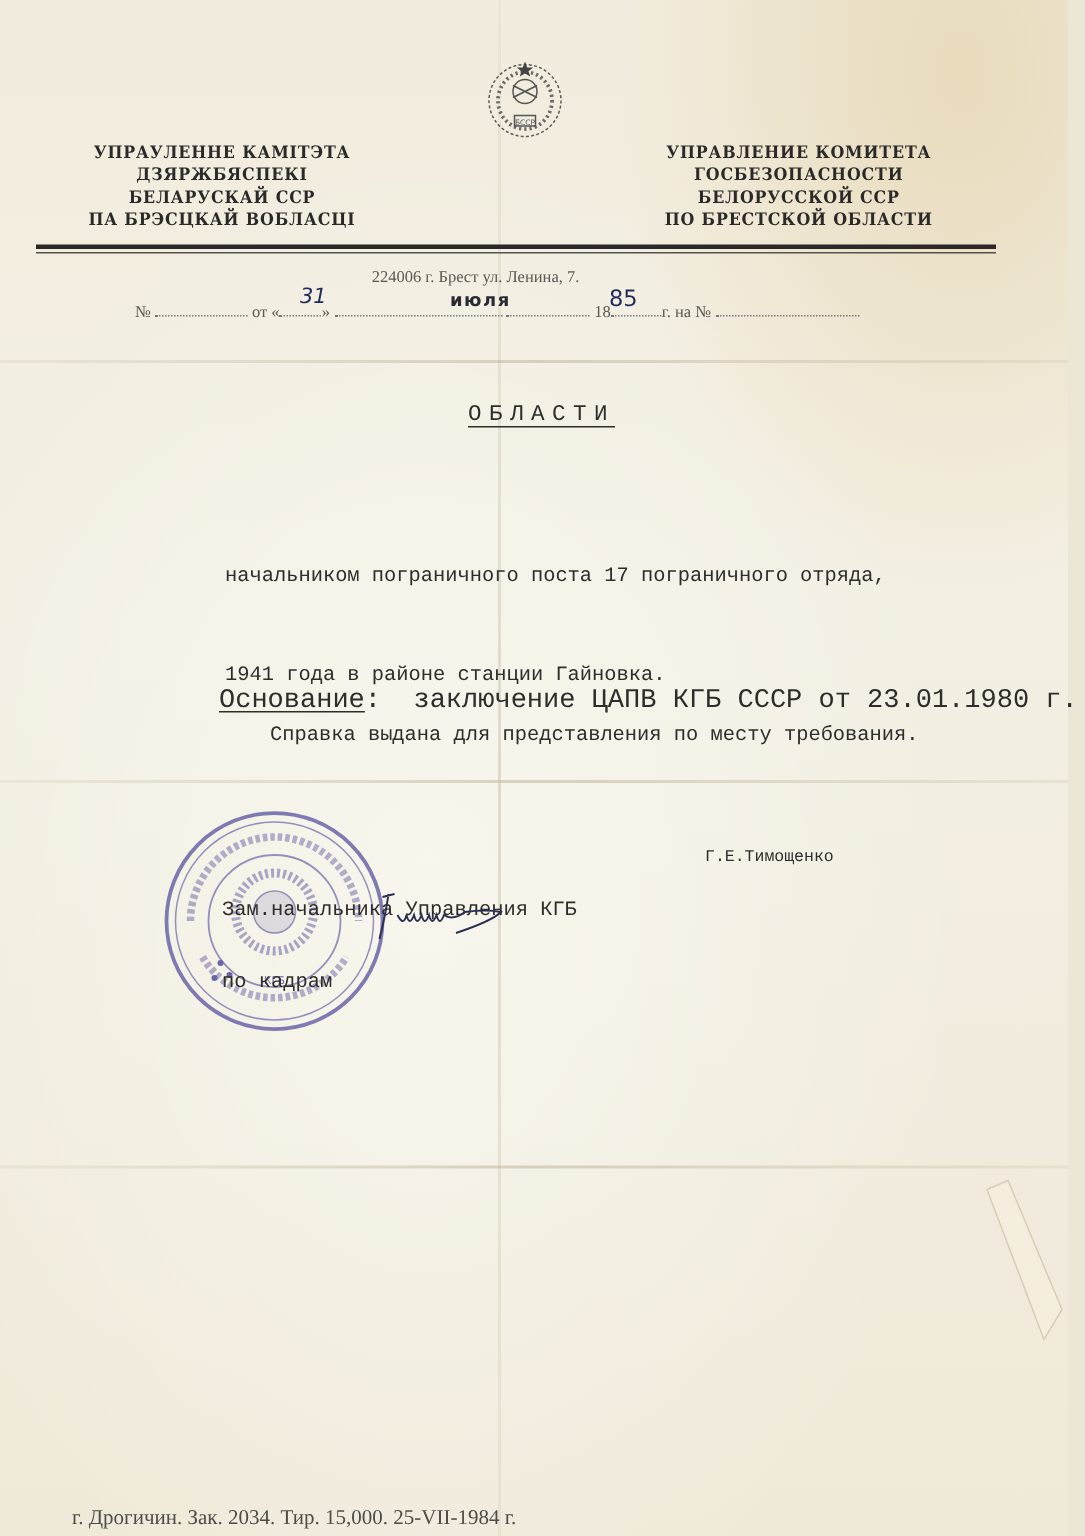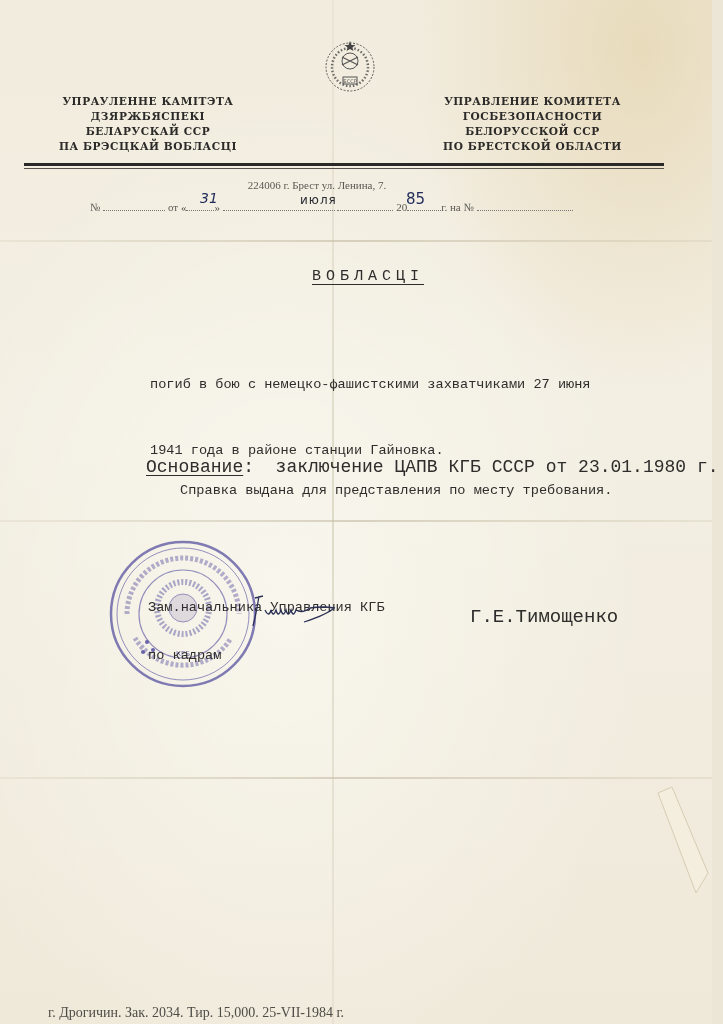--- a/index.html
+++ b/index.html
@@ -53,21 +53,21 @@
     position:absolute; left:150px; top:330px; width:560px;
     font-size:13.6px; line-height:22px; white-space:pre;
   }
   .basis { position:absolute; left:146px; top:457px; font-size:18px; white-space:pre;text-align:center; }
   .basis u { text-underline-offset:3px; }
   .issued { position:absolute; left:180px; top:483px; font-size:13.6px; white-space:pre; }
   .stamp {
     position:absolute; left:107px; top:538px; width:152px; height:152px;
   }
   .signer-title { position:absolute; left:148px; top:568px; font-size:13.6px; line-height:16px; white-space:pre; }
-  .signer-name { position:absolute; left:470px; top:606px; font-size:19px; }
+  .signer-name { position:absolute; left:470px; top:566px; font-size:11px; }
   .signature { position:absolute; left:245px; top:590px; width:130px; height:40px; }
   .footer {
     position:absolute; left:48px; top:1005px; font-family:"Liberation Serif", serif;
     font-size:14px; color:#4e4c47;
   }
   .tear { position:absolute; left:650px; top:785px; width:60px; height:110px; }
 </style>
 </head>
 <body>
 
@@ -105,31 +105,31 @@
 <div class="rule-thin"></div>
 
 <div class="address">224006 г. Брест ул. Ленина, 7.</div>
 
 <div class="refline">
   <span>№</span>
   <span class="dots" style="width:62px"></span>
   <span>от «</span><span class="dots" style="width:28px"></span><span>»</span>
   <span class="dots" style="width:112px"></span>
   <span class="dots" style="width:56px"></span>
-  <span>20</span><span class="dots" style="width:34px"></span><span>г. на №</span>
+  <span>18</span><span class="dots" style="width:34px"></span><span>г. на №</span>
   <span class="dots" style="width:96px"></span>
 </div>
 <span class="hand" style="left:200px;top:190px;font-size:14px">31</span>
-<span class="hand" style="left:300px;top:193px;font-size:12px;font-style:normal;font-weight:normal;letter-spacing:1px;color:#2a2a33">июля</span>
+<span class="hand" style="left:300px;top:193px;font-size:12px;font-style:normal;font-weight:bold;letter-spacing:1px;color:#2a2a33">июля</span>
 <span class="hand" style="left:406px;top:190px;font-size:15px;font-style:normal">85</span>
 
-<div class="type title">ВОБЛАСЦІ</div>
+<div class="type title">ОБЛАСТИ</div>
 
 <div class="type body">
-  <div>погиб в бою с немецко-фашистскими захватчиками 27 июня</div>
+  <div>начальником пограничного поста 17 пограничного отряда,</div>
   <div>1941 года в районе станции Гайновка.</div>
 </div>
 
 <div class="type basis"><u>Основание</u><span>:  заключение ЦАПВ КГБ СССР от 23.01.1980 г.</span></div>
 
 <div class="type issued">Справка выдана для представления по месту требования.</div>
 
 <svg class="stamp" viewBox="0 0 152 152">
   <circle cx="76" cy="76" r="72" fill="none" stroke="#6a64a8" stroke-width="2.5" opacity="0.85"></circle>
   <circle cx="76" cy="76" r="66" fill="none" stroke="#6a64a8" stroke-width="1" opacity="0.7"></circle>

